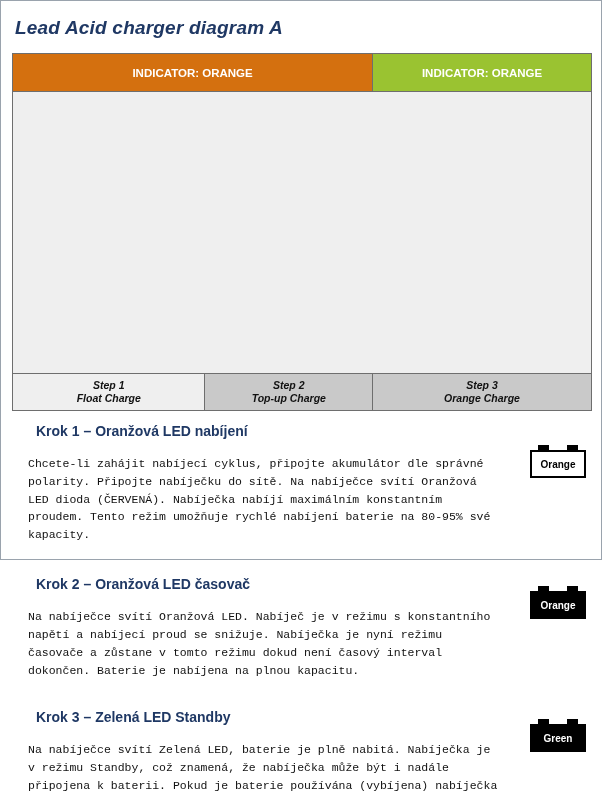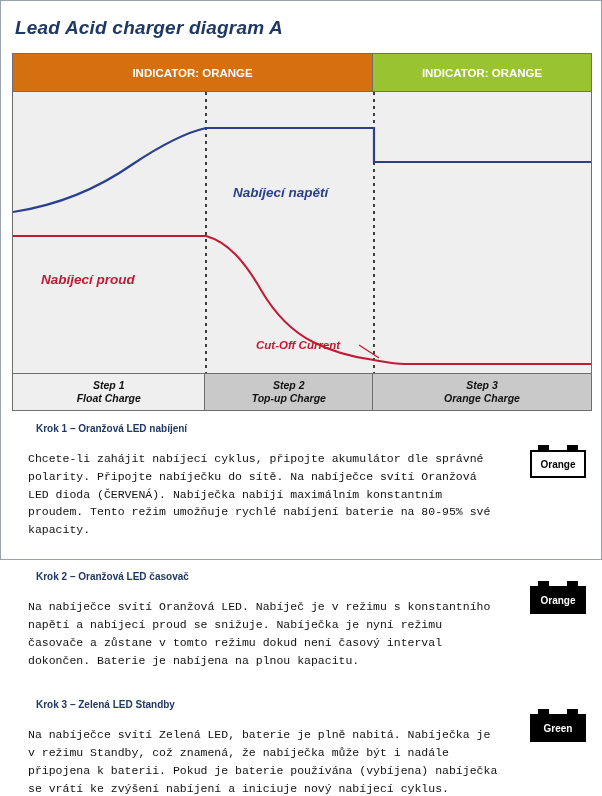--- a/index.html
+++ b/index.html
@@ -84,21 +84,21 @@
 
   
   .sections{
     position:absolute;
     left:11px;top:418px;
     width:580px;
   }
   .sec{position:relative;margin-bottom:4px;}
   .sec h2{
     margin:0 0 7px 0;
-    font-size:10px;
+    font-size:14px;
     font-weight:bold;
     color:#1f3864;
     padding-left:24px;
   }
   .sec p{
     margin:16px;
     font-size:11.5px;
     line-height:1.55;
     color:#111;
     width:470px;
@@ -140,37 +140,20 @@
 
   <div class="title">Lead Acid charger diagram A</div>
 
   <div class="chart">
 
     <div class="indicator-row">
       <div class="ind orange">INDICATOR: ORANGE</div>
       <div class="ind green">INDICATOR: ORANGE</div>
     </div>
 
-    <div class="plot">
-      <svg width="578" height="282" viewBox="0 0 578 282">
-
-        <line x1="193" y1="0" x2="193" y2="282" stroke="#111" stroke-width="1.6" stroke-dasharray="3,4"></line>
-        <line x1="361" y1="0" x2="361" y2="282" stroke="#111" stroke-width="1.6" stroke-dasharray="3,4"></line>
-
-        <path d="M0,120 C40,114 80,100 120,72 C150,52 175,40 193,36 L361,36 L361,70 L578,70" fill="none" stroke="#2b3f8f" stroke-width="2.2"></path>
-
-        <path d="M0,144 L193,144 C215,150 232,170 248,198 C262,222 280,240 300,250 C322,261 345,266 361,268 C372,270 380,272 392,272 L578,272" fill="none" stroke="#c01b33" stroke-width="2"></path>
-
-        <line x1="346" y1="253" x2="366" y2="266" stroke="#c01b33" stroke-width="1.4"></line>
-      </svg>
-
-      <div class="lbl lbl-voltage">Nabíjecí napětí</div>
-      <div class="lbl lbl-current">Nabíjecí proud</div>
-      <div class="lbl lbl-cutoff">Cut-Off Current</div>
-    </div>
 
     <div class="steps-row">
       <div class="step s1">
         <span>Step 1</span>
         <span>Float Charge</span>
       </div>
       <div class="step s2">
         <span>Step 2</span>
         <span>Top-up Charge</span>
       </div>

